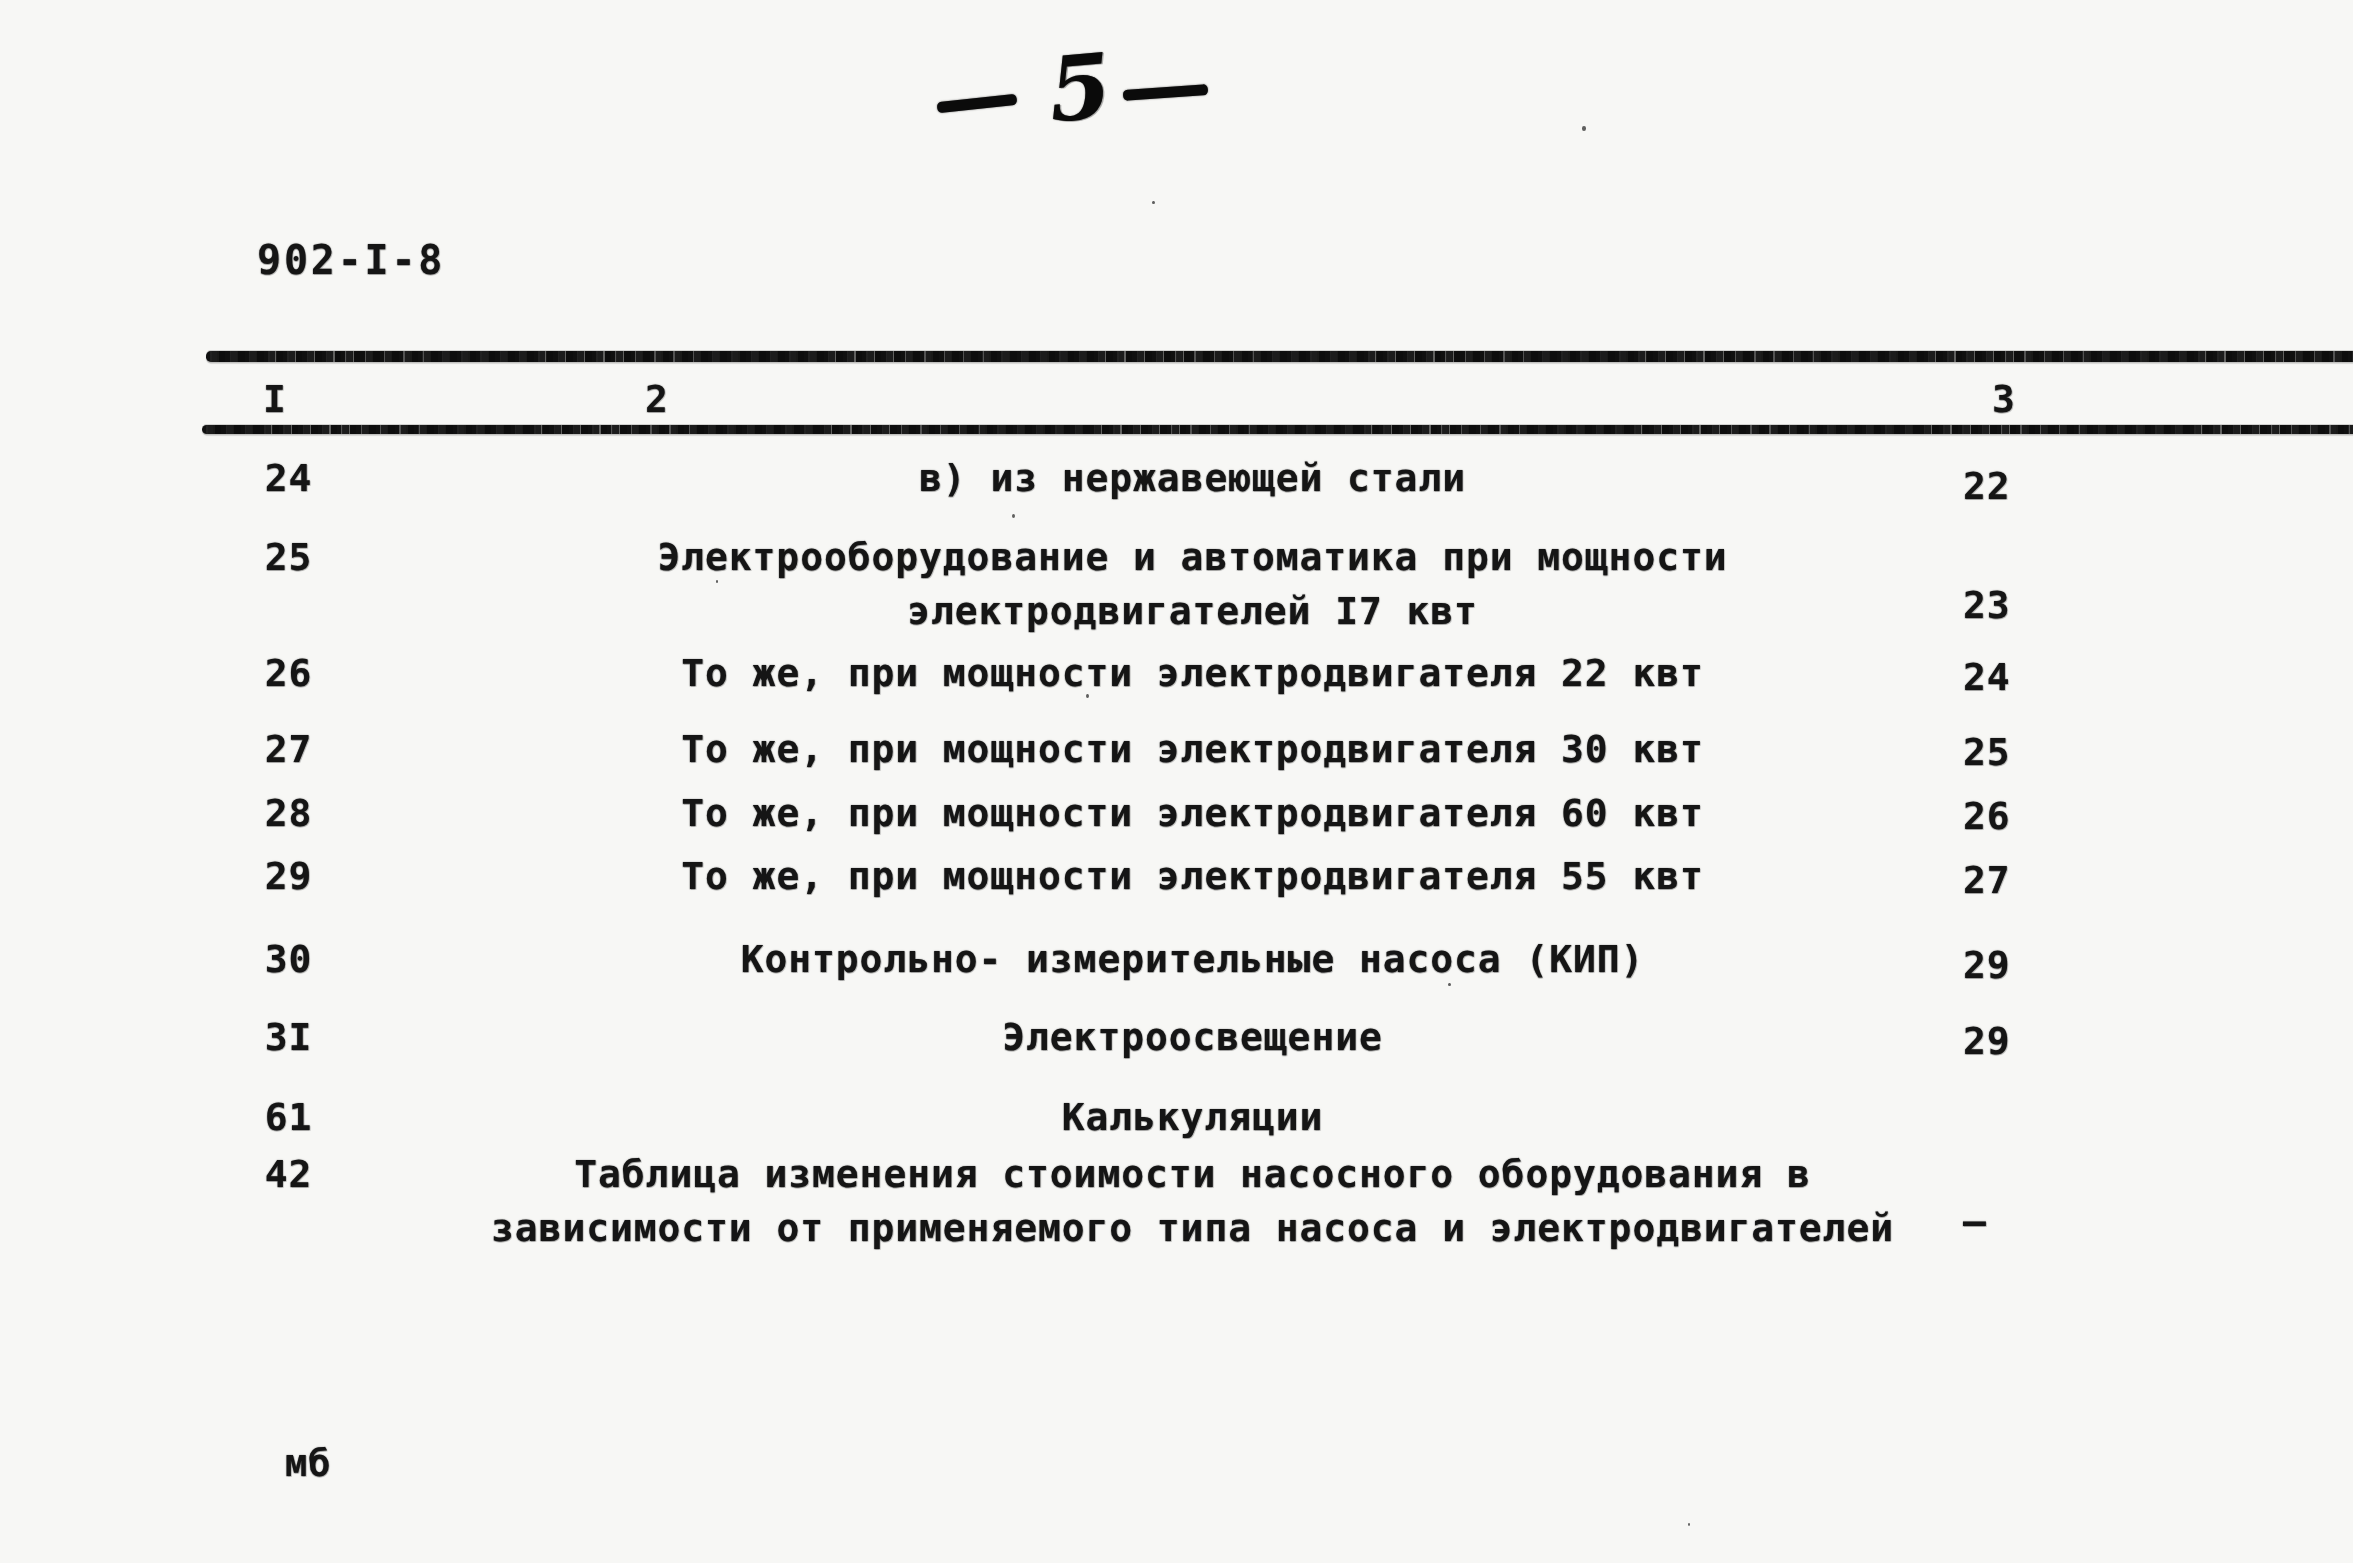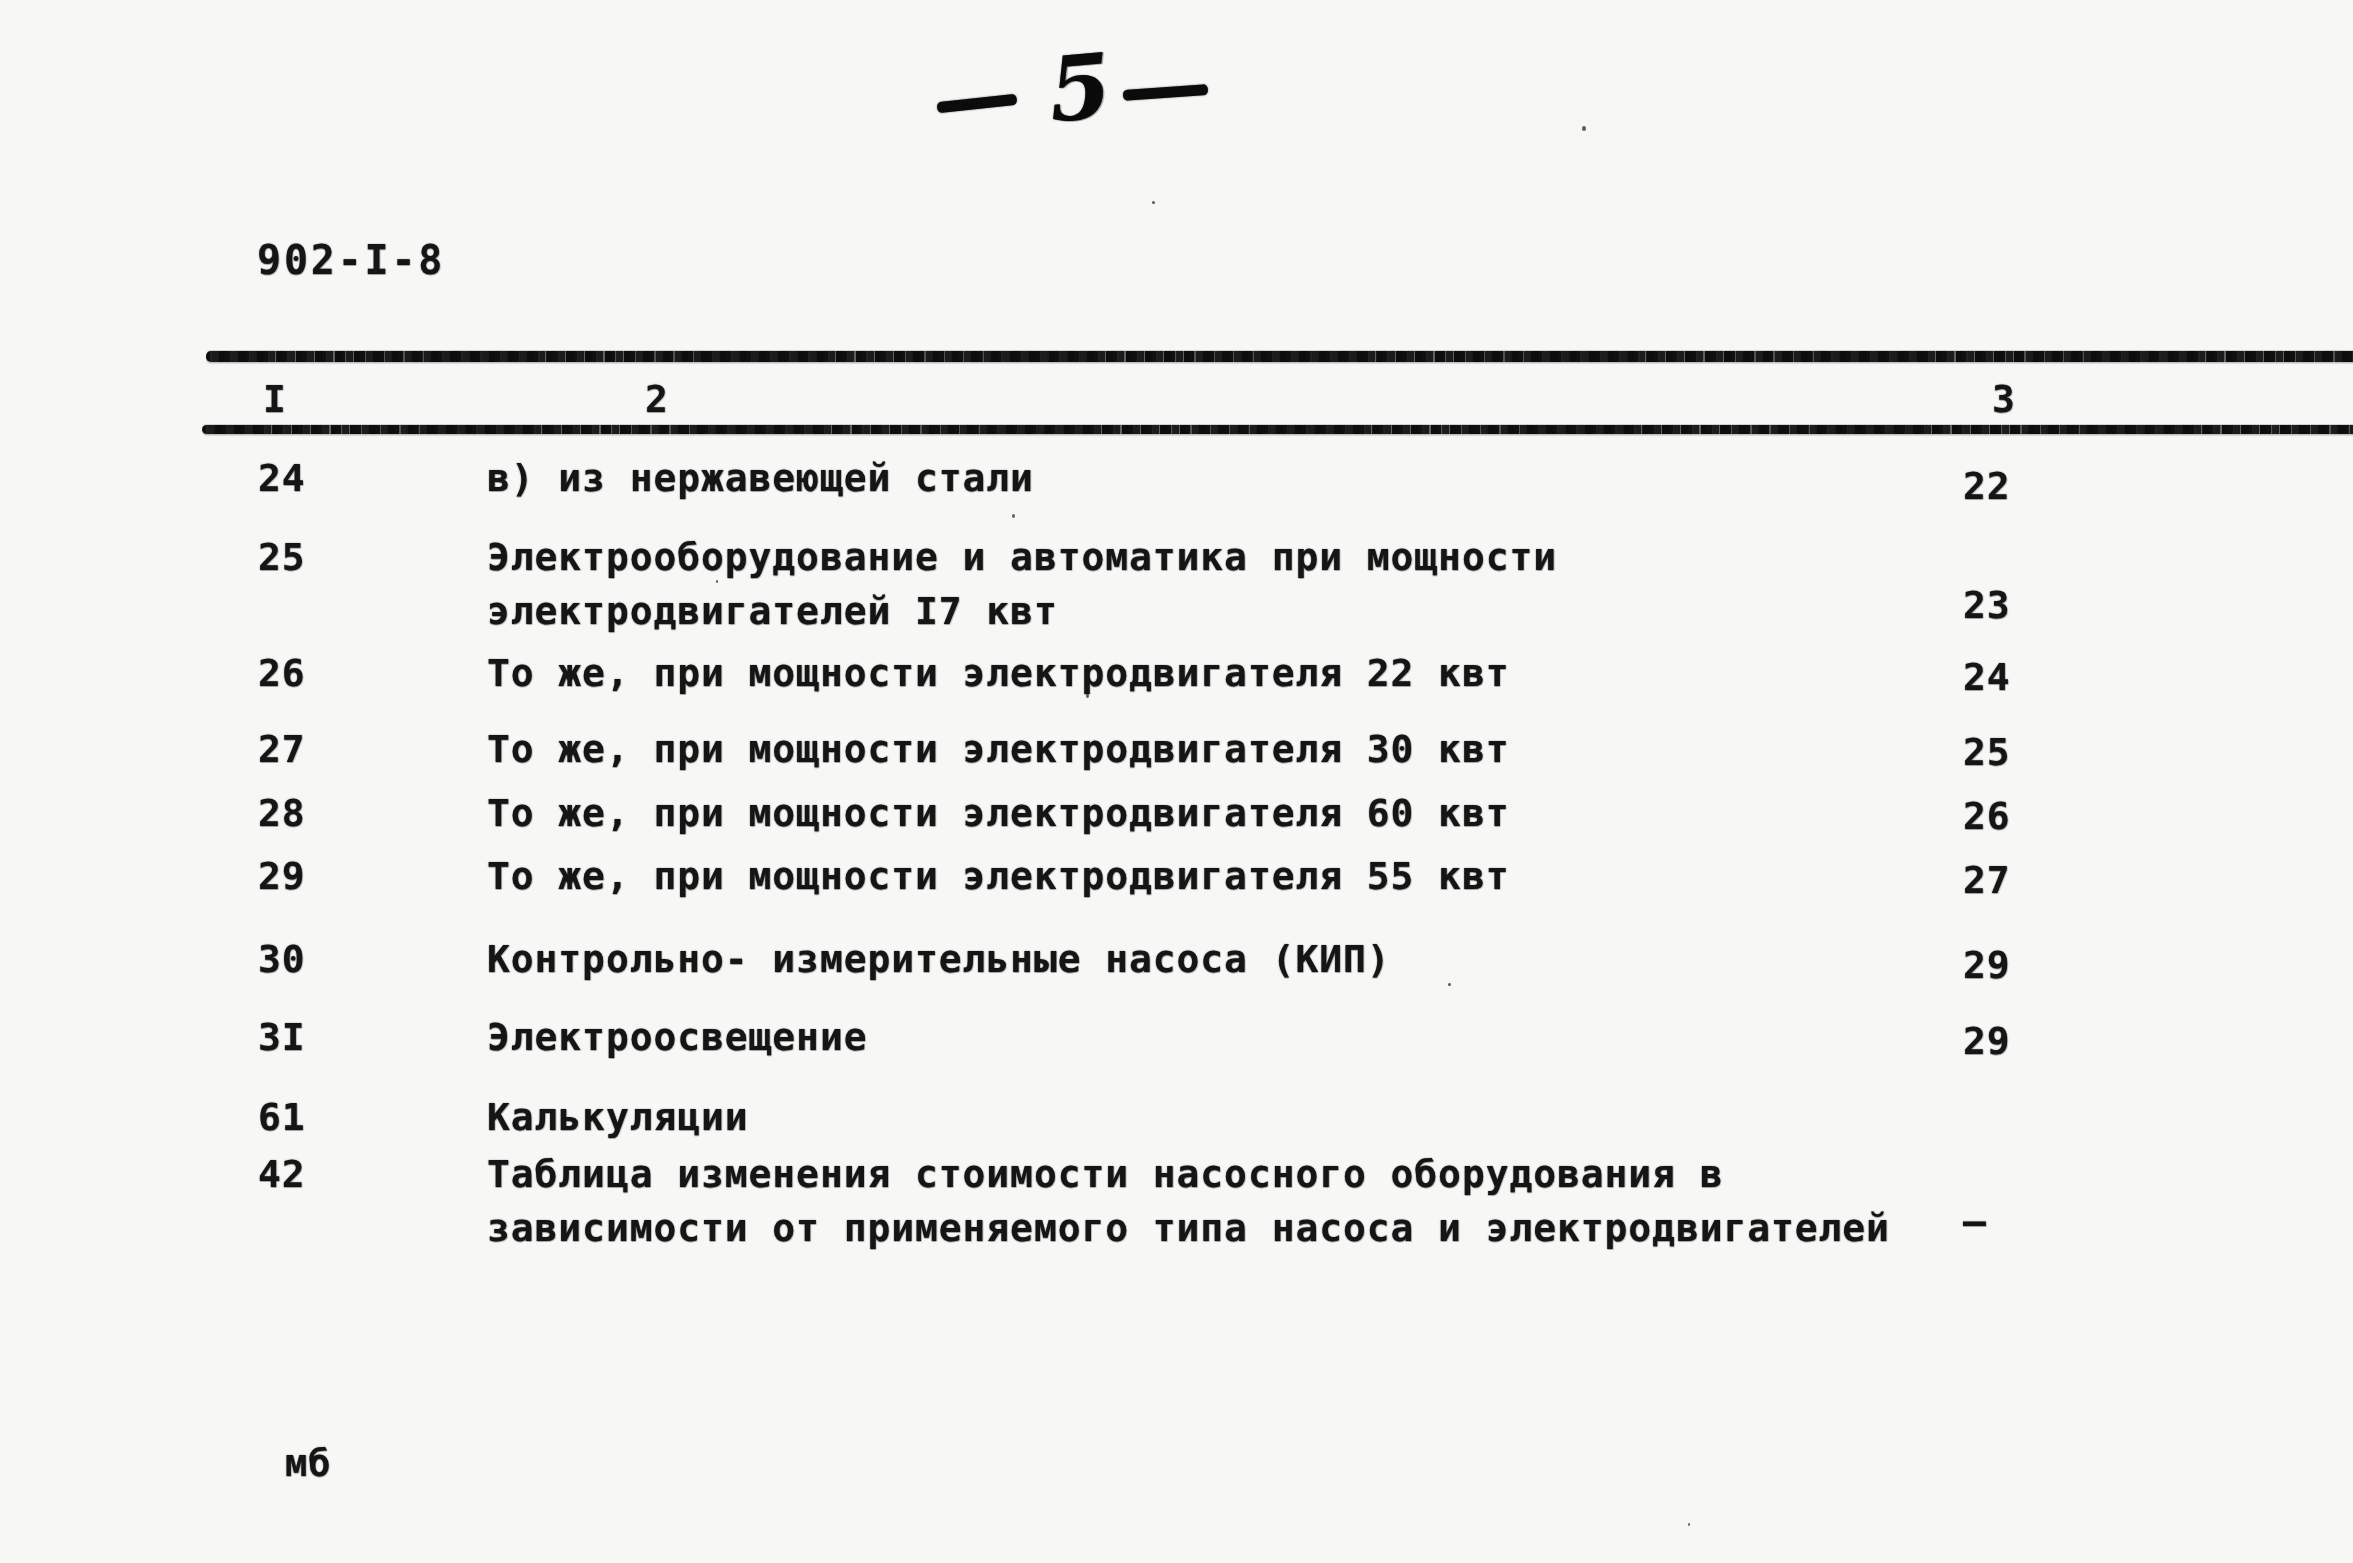--- a/index.html
+++ b/index.html
@@ -19,41 +19,42 @@
   
   .type {
     position: absolute;
     font-weight: bold;
     font-size: 38px;
     line-height: 1.41;
     letter-spacing: 0.9px;
     color: #151515;
     text-shadow: 0 0 1.4px rgba(10,10,10,.55), 0.9px 0.9px 0 rgba(20,20,20,.18), -0.5px 0.5px 0 rgba(20,20,20,.12);
     white-space: pre-line;
+    text-align: center;
   }
   .doc-code { left: 257px; top: 232px; font-size: 40px; letter-spacing: 2.8px; }
   .footer-mark { left: 260px; top: 1438px; font-size: 37px; margin-left: 25px; }
 
   
   .rule {
     position: absolute;
     height: 11.3px;
     background-image:
       repeating-linear-gradient(90deg, #101010 0 4.2px, rgba(30,30,30,.55) 4.2px 5.6px, #1c1c1c 5.6px 11.3px, rgba(0,0,0,.35) 11.3px 12.7px, #0d0d0d 12.7px 19.3px),
       repeating-linear-gradient(89deg, rgba(0,0,0,.85) 0 7px, rgba(50,50,50,.5) 7px 10px);
     box-shadow: 0 1.4px 0.9px rgba(40,40,40,.28), 0 -0.9px 0.5px rgba(40,40,40,.18);
     border-radius: 4.7px;
   }
   .rule-top    { left: 206px;  top: 351px; width: 2232px; }
   .rule-header { left: 202px;  top: 425px; width: 2235px; height: 9.4px; }
 
   .col-head { text-align: center; width: 56px; }
 
   .row-num  { position: absolute; left: 258px; width: 61px; }
-  .row-desc { position: absolute; left: 451px; width: 1483px; margin-left: 36px; }
+  .row-desc { position: absolute; left: 451px; width: 1483px; }
   .row-page { position: absolute; left: 1963px; width: 75px; text-align: left; }
 
   .row { position: absolute; left: 0; width: 2438px; }
 
   
   .hw-wrap { position: absolute; left: 923px; top: 42px; width: 330px; height: 104px; }
   .hw-dash {
     position: absolute;
     background: #0b0b0b;
     height: 11.3px;

